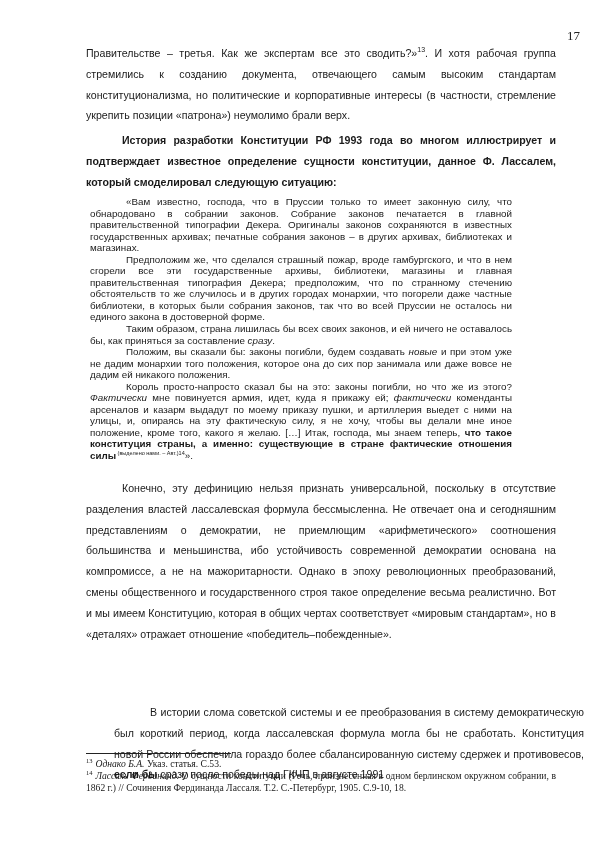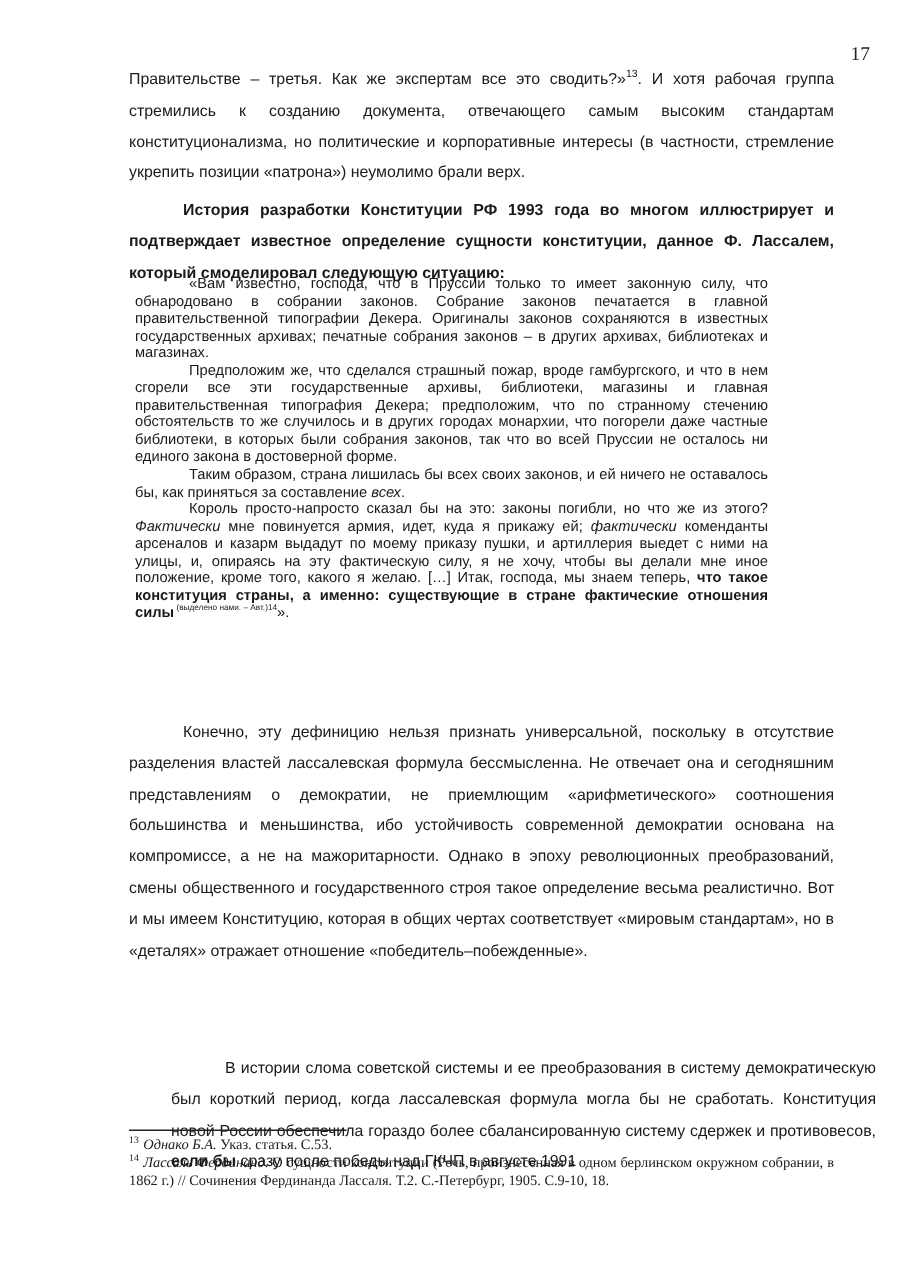--- a/index.html
+++ b/index.html
@@ -41,24 +41,25 @@
   <div class="page-number">17</div>
 
   <div class="body-text" style="top:43px;">
     <p class="p"><span>Правительстве – третья. Как же экспертам все это сводить?»</span><sup>13</sup><span>. И хотя рабочая группа стремились к созданию документа, отвечающего самым высоким стандартам конституционализма, но политические и корпоративные интересы (в частности, стремление укрепить позиции «патрона») неумолимо брали верх.</span></p>
   </div>
 
   <div class="body-text" style="top:130px;font-weight:bold;">
     <p class="p indent">История разработки Конституции РФ 1993 года во многом иллюстрирует и подтверждает известное определение сущности конституции, данное Ф. Лассалем, который смоделировал следующую ситуацию:</p>
   </div>
 
-  <div class="quote" style="top:184px; left:90px; width:422px;">
+  <div class="quote" style="top:196px; left:90px; width:422px;">
     <p class="q">«Вам известно, господа, что в Пруссии только то имеет законную силу, что обнародовано в собрании законов. Собрание законов печатается в главной правительственной типографии Декера. Оригиналы законов сохраняются в известных государственных архивах; печатные собрания законов – в других архивах, библиотеках и магазинах.</p>
     <p class="q">Предположим же, что сделался страшный пожар, вроде гамбургского, и что в нем сгорели все эти государственные архивы, библиотеки, магазины и главная правительственная типография Декера; предположим, что по странному стечению обстоятельств то же случилось и в других городах монархии, что погорели даже частные библиотеки, в которых были собрания законов, так что во всей Пруссии не осталось ни единого закона в достоверной форме.</p>
-    <p class="q"><span>Таким образом, страна лишилась бы всех своих законов, и ей ничего не оставалось бы, как приняться за составление </span><em>всех</em><span>.</span></p>
+    <p class="q"><span>Таким образом, страна лишилась бы всех своих законов, и ей ничего не оставалось бы, как приняться за составление </span><em>сразу</em><span>.</span></p>
+    <p class="q"><span>Положим, вы сказали бы: законы погибли, будем создавать </span><em>новые</em><span> и при этом уже не дадим монархии того положения, которое она до сих пор занимала или даже вовсе не дадим ей никакого положения.</span></p>
     <p class="q"><span>Король просто-напросто сказал бы на это: законы погибли, но что же из этого? </span><em>Фактически</em><span> мне повинуется армия, идет, куда я прикажу ей; </span><em>фактически</em><span> коменданты арсеналов и казарм выдадут по моему приказу пушки, и артиллерия выедет с ними на улицы, и, опираясь на эту фактическую силу, я не хочу, чтобы вы делали мне иное положение, кроме того, какого я желаю. […] Итак, господа, мы знаем теперь, </span><strong>что такое конституция страны, а именно: существующие в стране фактические отношения силы</strong><sup class="sup-small"> (выделено нами. – Авт.)14</sup><span>».</span></p>
   </div>
 
   <div class="body-text" style="top:478px;">
     <p class="p indent">Конечно, эту дефиницию нельзя признать универсальной, поскольку в отсутствие разделения властей лассалевская формула бессмысленна. Не отвечает она и сегодняшним представлениям о демократии, не приемлющим «арифметического» соотношения большинства и меньшинства, ибо устойчивость современной демократии основана на компромиссе, а не на мажоритарности. Однако в эпоху революционных преобразований, смены общественного и государственного строя такое определение весьма реалистично. Вот и мы имеем Конституцию, которая в общих чертах соответствует «мировым стандартам», но в «деталях» отражает отношение «победитель–побежденные».</p>
   </div>
 
   <div class="body-text" style="top:702px;margin-left:28px;">
     <p class="p indent"><span>В истории слома советской системы и ее преобразования в систему демократическую был короткий период, когда лассалевская формула могла бы не сработать. Конституция новой России обеспечила гораздо более сбалансированную систему сдержек и противовесов, </span><strong>если бы</strong><span> сразу после победы над ГКЧП в августе 1991</span></p>
   </div>

